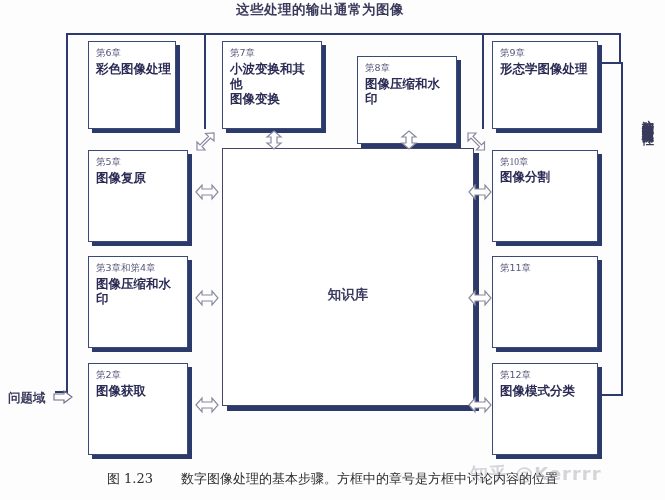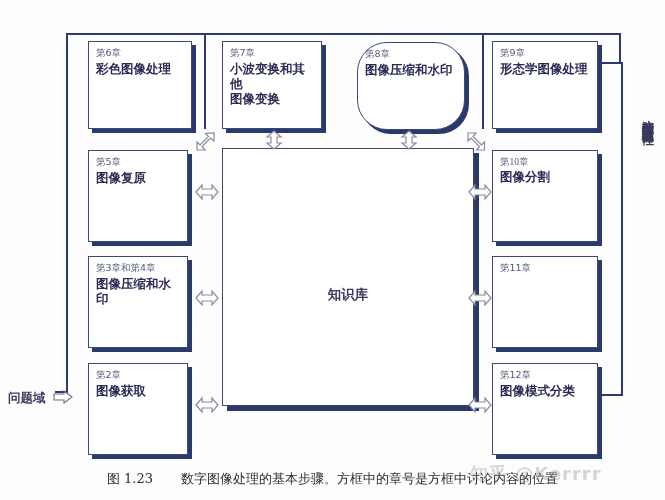--- a/index.html
+++ b/index.html
@@ -150,20 +150,21 @@
     white-space: nowrap;
     pointer-events: none;
     letter-spacing: 1px;
   }
 </style>
 </head>
 <body>
 
 <div id="figure">
 
+  <div class="top-title">这些处理的输出通常为图像</div>
 
   <div class="right-title">这些处理的输出通常为图像属性</div>
 
   <div class="line h" style="left:66px; top:33px; width:555px;"></div>
   <div class="line v" style="left:66px; top:33px; height:360px;"></div>
   <div class="line v" style="left:619px; top:33px; height:30px;"></div>
 
   <div class="line v" style="left:621px; top:62px; height:334px;"></div>
   <div class="line h" style="left:595px; top:62px; width:28px;"></div>
   <div class="line h" style="left:595px; top:394px; width:28px;"></div>
@@ -176,32 +177,32 @@
 
   <div class="left-label">
     <span>问题域</span>
     <span style="display:inline-block;vertical-align:middle;margin-left:3px;">
       <svg width="20" height="14" viewBox="0 0 20 14">
         <polygon points="1,4 11,4 11,1 19,7 11,13 11,10 1,10" fill="#ffffff" stroke="#6c6c8a" stroke-width="1.1"></polygon>
       </svg>
     </span>
   </div>
 
-  <div class="cbox" style="left:88px; top:41px; width:104px; height:88px;">
+  <div class="cbox" style="left:88px; top:41px; width:88px; height:88px;">
     <div class="chap">第6章</div>
     <div class="ttl">彩色图像处理</div>
   </div>
 
   <div class="cbox" style="left:222px; top:41px; width:100px; height:88px;">
     <div class="chap">第7章</div>
     <div class="ttl" style="white-space:pre-line;">小波变换和其他
 图像变换</div>
   </div>
 
-  <div class="cbox" style="left:357px; top:42px; width:108px; height:88px;border-radius:30px;">
+  <div class="cbox" style="left:357px; top:56px; width:100px; height:88px;">
     <div class="chap">第8章</div>
     <div class="ttl">图像压缩和水印</div>
   </div>
 
   <div class="cbox" style="left:492px; top:41px; width:106px; height:88px;">
     <div class="chap">第9章</div>
     <div class="ttl">形态学图像处理</div>
   </div>
 
   <div class="cbox" style="left:88px; top:150px; width:100px; height:92px;padding-left:48px;">

